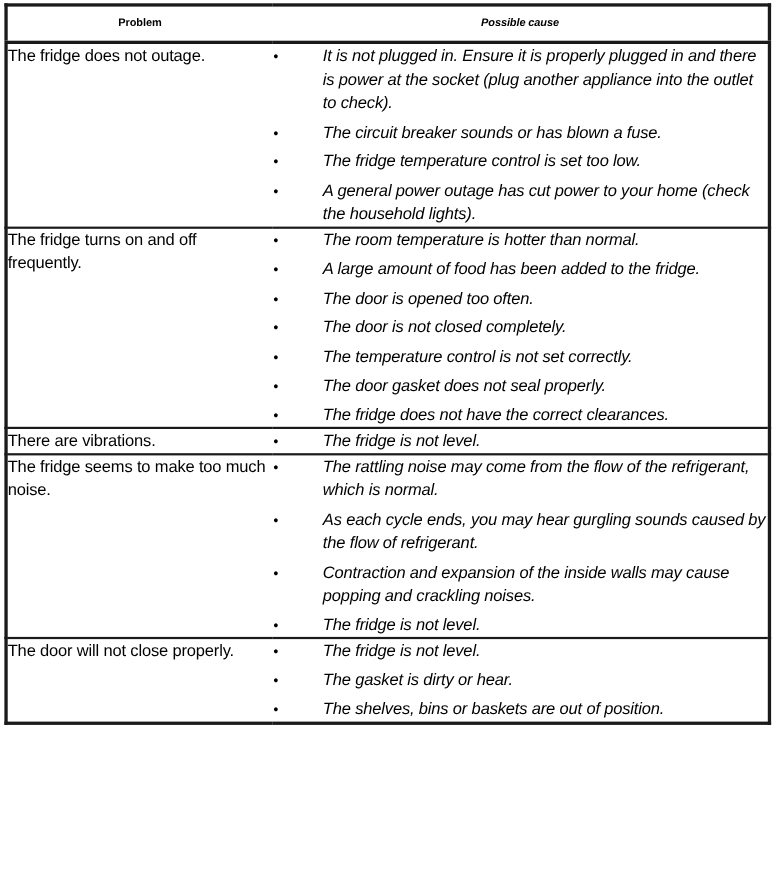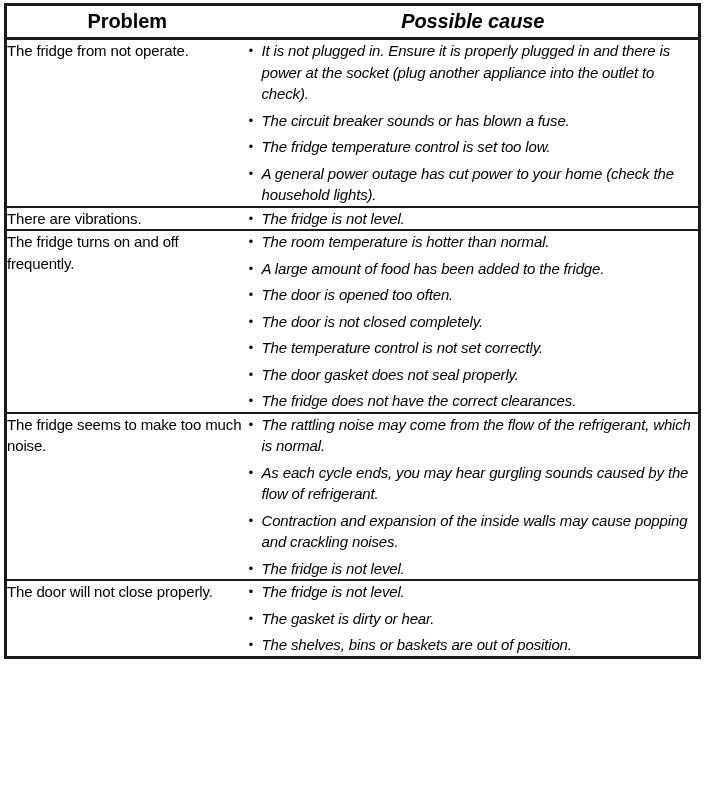--- a/index.html
+++ b/index.html
@@ -51,21 +51,21 @@
   tr.hdr .cell-cause {
     border-bottom: 3px solid #1a1a1a;
     padding-top: 6px;
     padding-bottom: 6px;
   }
   tr.body-row + tr.body-row .cell-prob,
   tr.body-row + tr.body-row .cell-cause {
     border-top: 2px solid #1a1a1a;
   }
   .hdr-text {
-    font-size: 20px;
+    font-size: 10px;
     font-weight: bold;
     line-height: 19px;
     letter-spacing: -0.1px;
     text-align: center;
   }
   .prob-text {
     font-size: 15px;
     line-height: 21.5px;
     letter-spacing: -0.15px;
   }
@@ -87,20 +87,21 @@
   }
   ul.causes li .bullet {
     position: absolute;
     left: 1px;
     top: 0;
     line-height: 21.5px;
     font-size: 13px;
   }
   ul.causes li .btxt {
     display: block;
+    margin-left: 32px;
   }
 </style>
 </head>
 <body>
 
 <div class="page">
   <table class="tbl">
     <colgroup>
       <col class="c1">
       <col class="c2">
@@ -111,21 +112,21 @@
           <div class="hdr-text">Problem</div>
         </th>
         <th class="cell-cause">
           <div class="hdr-text">Possible cause</div>
         </th>
       </tr>
     </thead>
     <tbody id="tbody">
         <tr class="body-row">
           <td class="cell-prob">
-            <div class="prob-text">The fridge from not operate.</div>
+            <div class="prob-text">The fridge does not outage.</div>
           </td>
           <td class="cell-cause">
             <ul class="causes">
               <li>
                 <span class="bullet">•</span>
                 <span class="btxt">It is not plugged in. Ensure it is properly plugged in and there is power at the socket (plug another appliance into the outlet to check).</span>
               </li>
               <li>
                 <span class="bullet">•</span>
                 <span class="btxt">The circuit breaker sounds or has blown a fuse.</span>
@@ -136,64 +137,64 @@
               </li>
               <li>
                 <span class="bullet">•</span>
                 <span class="btxt">A general power outage has cut power to your home (check the household lights).</span>
               </li>
             </ul>
           </td>
         </tr>
         <tr class="body-row">
           <td class="cell-prob">
+            <div class="prob-text">The fridge turns on and off frequently.</div>
+          </td>
+          <td class="cell-cause">
+            <ul class="causes">
+              <li>
+                <span class="bullet">•</span>
+                <span class="btxt">The room temperature is hotter than normal.</span>
+              </li>
+              <li>
+                <span class="bullet">•</span>
+                <span class="btxt">A large amount of food has been added to the fridge.</span>
+              </li>
+              <li>
+                <span class="bullet">•</span>
+                <span class="btxt">The door is opened too often.</span>
+              </li>
+              <li>
+                <span class="bullet">•</span>
+                <span class="btxt">The door is not closed completely.</span>
+              </li>
+              <li>
+                <span class="bullet">•</span>
+                <span class="btxt">The temperature control is not set correctly.</span>
+              </li>
+              <li>
+                <span class="bullet">•</span>
+                <span class="btxt">The door gasket does not seal properly.</span>
+              </li>
+              <li>
+                <span class="bullet">•</span>
+                <span class="btxt">The fridge does not have the correct clearances.</span>
+              </li>
+            </ul>
+          </td>
+        </tr>
+        <tr class="body-row">
+          <td class="cell-prob">
             <div class="prob-text">There are vibrations.</div>
           </td>
           <td class="cell-cause">
             <ul class="causes">
               <li>
                 <span class="bullet">•</span>
                 <span class="btxt">The fridge is not level.</span>
-              </li>
-            </ul>
-          </td>
-        </tr>
-        <tr class="body-row">
-          <td class="cell-prob">
-            <div class="prob-text">The fridge turns on and off frequently.</div>
-          </td>
-          <td class="cell-cause">
-            <ul class="causes">
-              <li>
-                <span class="bullet">•</span>
-                <span class="btxt">The room temperature is hotter than normal.</span>
-              </li>
-              <li>
-                <span class="bullet">•</span>
-                <span class="btxt">A large amount of food has been added to the fridge.</span>
-              </li>
-              <li>
-                <span class="bullet">•</span>
-                <span class="btxt">The door is opened too often.</span>
-              </li>
-              <li>
-                <span class="bullet">•</span>
-                <span class="btxt">The door is not closed completely.</span>
-              </li>
-              <li>
-                <span class="bullet">•</span>
-                <span class="btxt">The temperature control is not set correctly.</span>
-              </li>
-              <li>
-                <span class="bullet">•</span>
-                <span class="btxt">The door gasket does not seal properly.</span>
-              </li>
-              <li>
-                <span class="bullet">•</span>
-                <span class="btxt">The fridge does not have the correct clearances.</span>
               </li>
             </ul>
           </td>
         </tr>
         <tr class="body-row">
           <td class="cell-prob">
             <div class="prob-text">The fridge seems to make too much noise.</div>
           </td>
           <td class="cell-cause">
             <ul class="causes">

